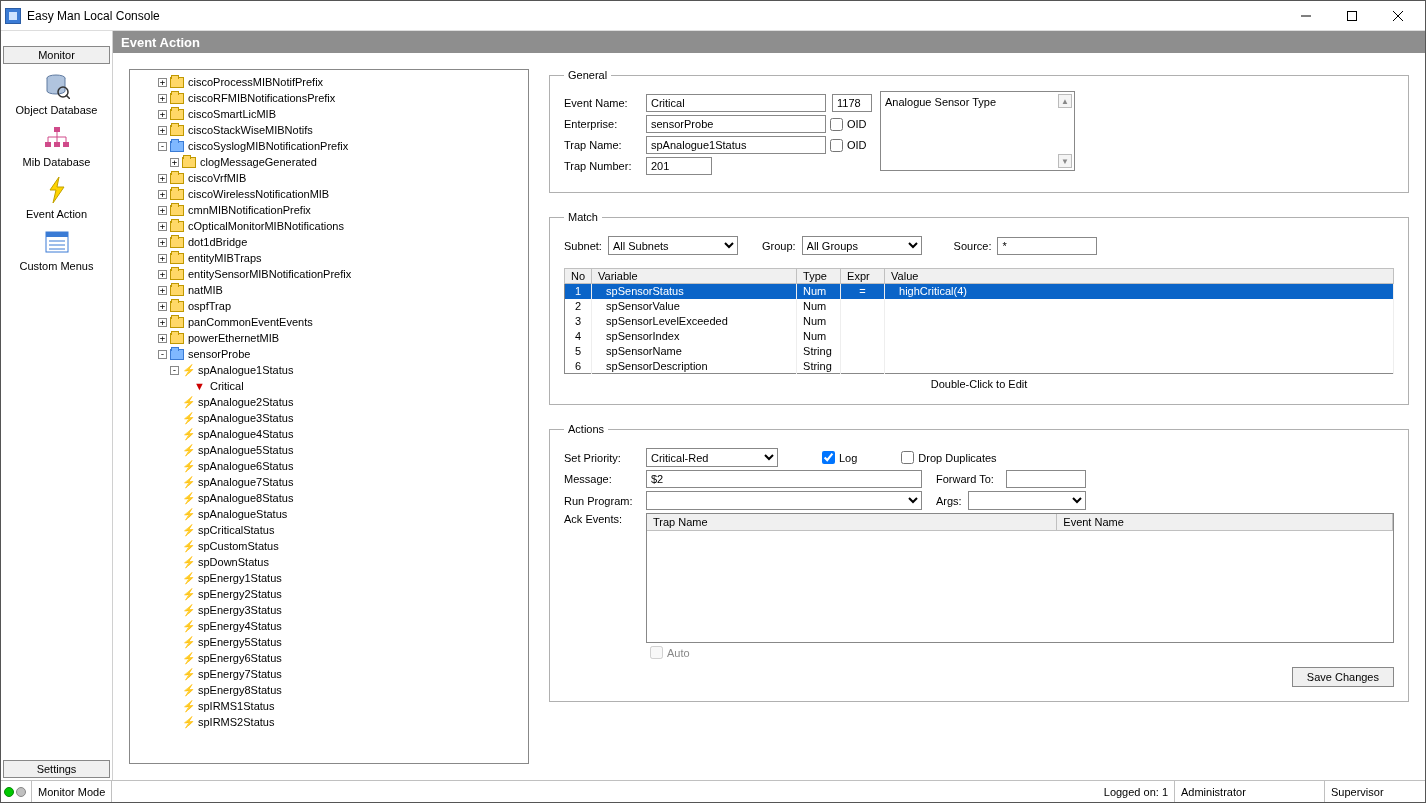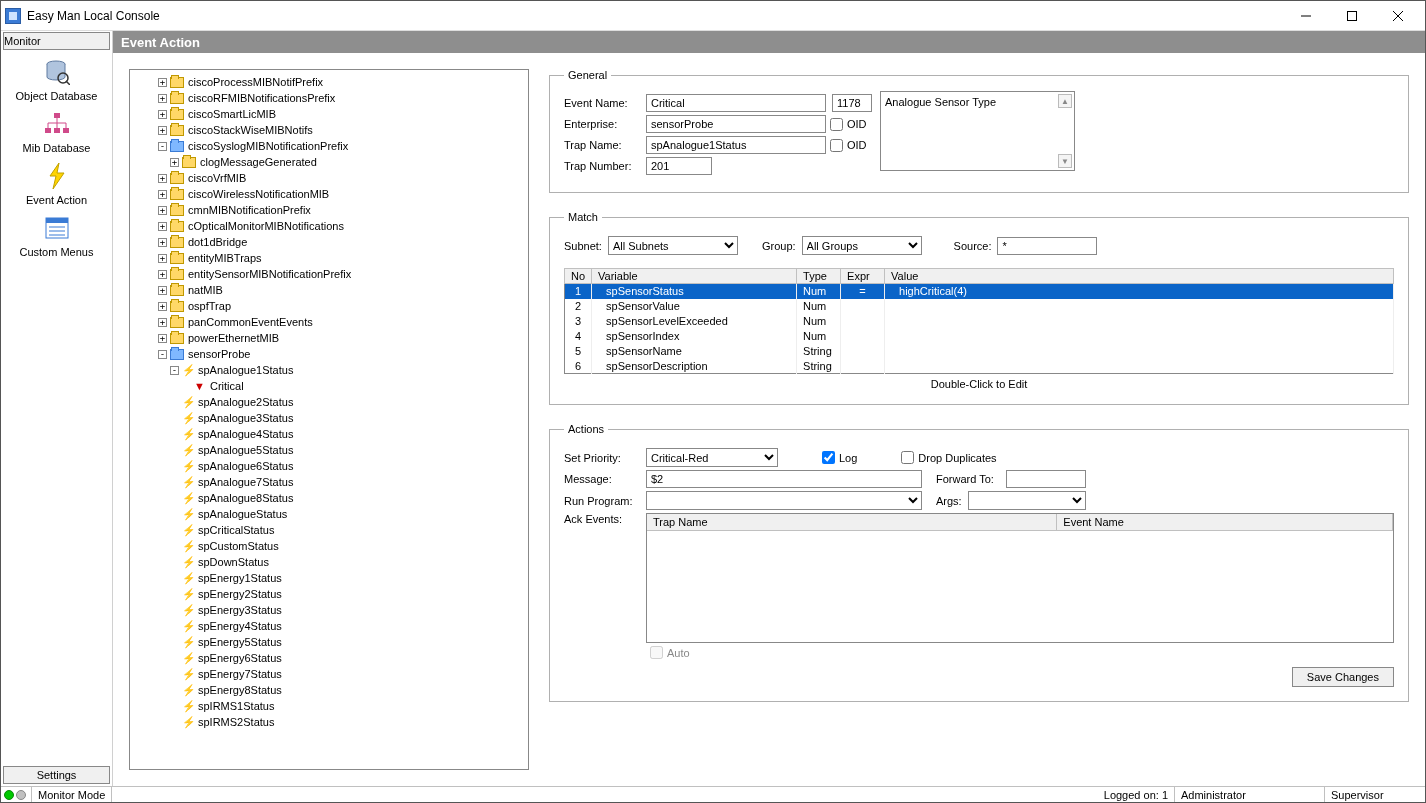--- a/index.html
+++ b/index.html
@@ -70,21 +70,22 @@
 .sidebar {
   width: 112px;
   background: #fff;
   border-right: 1px solid #d0d0d0;
   display: flex;
   flex-direction: column;
 }
 .side-tab {
   height: 18px;
   border: 1px solid #888;
-  margin: 1px 2px 0 2px;
+  margin: 15px 2px 0 2px;
+  text-align: center;
   font-size: 11px;
   background: #f0f0f0;
   cursor: pointer;
   line-height:16px;
 }
 .side-icons { flex:1; overflow:auto; }
 .side-item { display:flex; flex-direction:column; align-items:center; margin:8px 0; cursor:pointer; text-align:center; }
 .side-item span { margin-top:4px; font-size:11px; }
 .icon-box { width:28px; height:28px; display:flex; align-items:center; justify-content:center; }
 .settings-btn {
@@ -129,21 +130,21 @@
 .small-table th { border:1px solid #c0c0c0; background:#f0f0f0; text-align:left; padding:1px 6px; font-weight:normal; }
 .small-table td { border-right:1px solid #eee; padding:1px 6px; height:15px; }
 .small-table tr.selected td { background:#0a64c8; color:#fff; }
 .tbl-hint { text-align:center; font-size:11px; margin-top:4px; }
 .ack-table { border:1px solid #888; width:100%; height:130px; background:#fff; }
 .ack-head { display:flex; border-bottom:1px solid #c0c0c0; }
 .ack-head div { border-right:1px solid #c0c0c0; padding:2px 6px; font-size:11px; background:#f0f0f0; }
 .save-row { text-align:right; margin-top:8px; }
 .save-btn { border:1px solid #888; padding:3px 14px; background:#f0f0f0; font-size:11px; cursor:pointer; }
 
-.statusbar { height:16px; border-top:1px solid #c0c0c0; display:flex; align-items:flex-end; font-size:11px; }
+.statusbar { height:22px; border-top:1px solid #c0c0c0; display:flex; align-items:flex-end; font-size:11px; }
 .status-cell { border-right:1px solid #c0c0c0; padding:1px 6px; height:100%; display:flex; align-items:center; }
 .status-led { width:10px; height:10px; border-radius:50%; background:#00c800; border:1px solid #088a08; margin-right:2px; }
 .status-led.gray { background:#c0c0c0; border-color:#888; }
 .spacer-flex { flex:1; }
 .general-box { display:flex; gap:8px; align-items:flex-start; }
 .general-left { flex:0 0 auto; }
 .general-desc { width:195px; height:80px; border:1px solid #888; background:#fff; padding:4px; font-size:11px; position:relative; }
 .scroll-arrow { position:absolute; right:2px; width:14px; height:14px; border:1px solid #bbb; display:flex; align-items:center; justify-content:center; font-size:8px; color:#888; background:#f4f4f4; }
 </style>
 </head>

